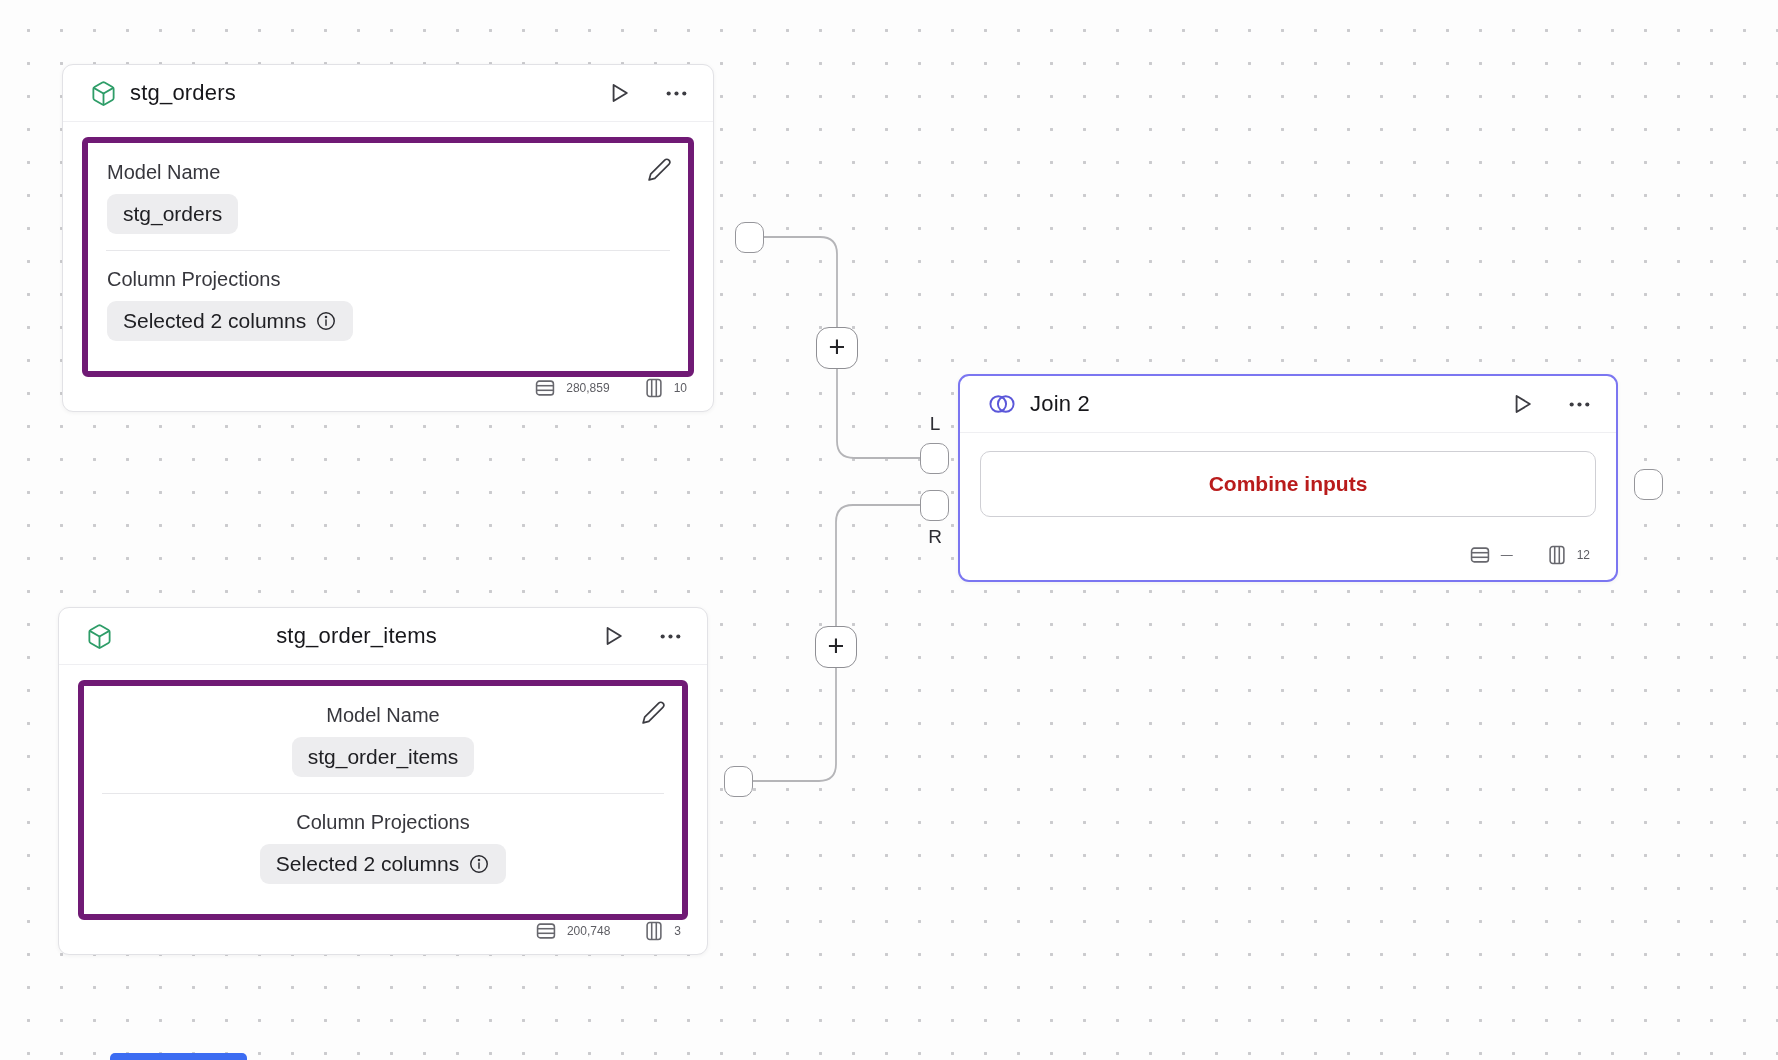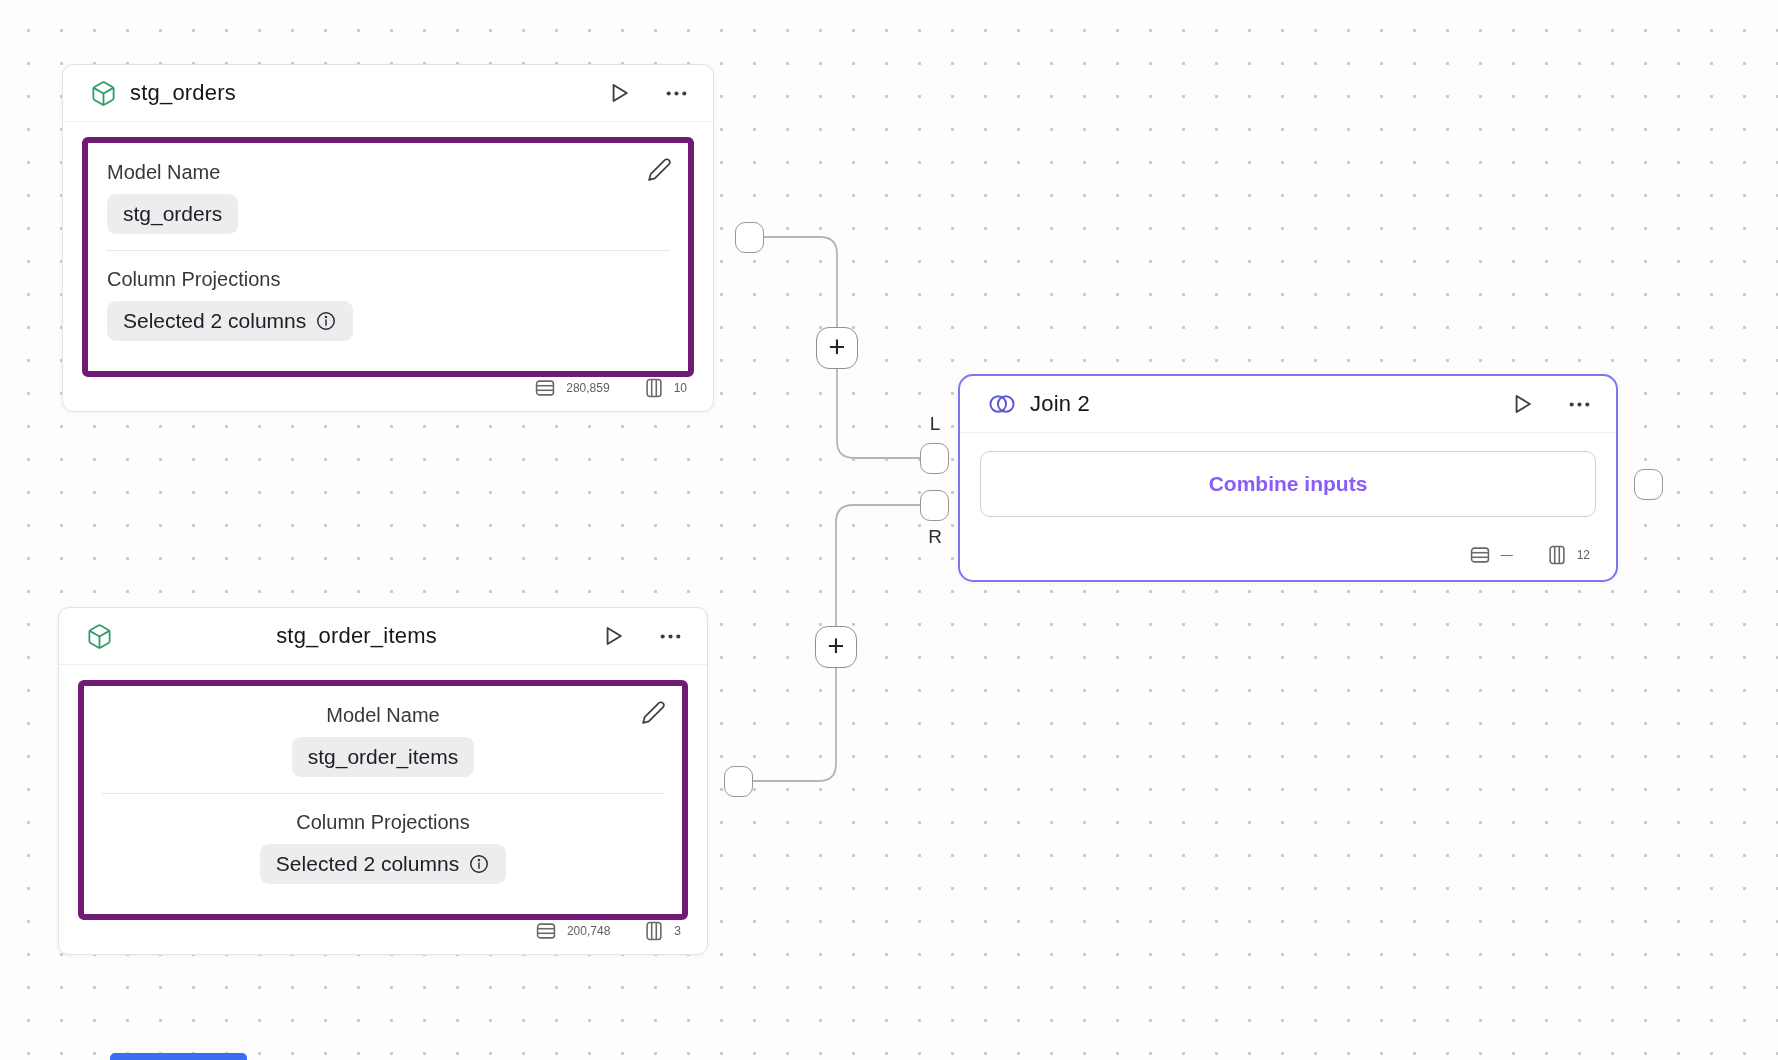--- a/index.html
+++ b/index.html
@@ -32,21 +32,21 @@
     background:#ededef; border-radius:9px; padding:8px 16px;
     font-size:21px; font-weight:500; color:#202024; line-height:24px; cursor:pointer; }
   .card-divider { height:1px; background:#e7e7ea; margin:16px -1px 15px -1px; }
 
   .node-footer { margin-top:auto; display:flex; align-items:center; justify-content:flex-end;
     gap:9px; padding:0 26px 17px 26px; color:#5d5d63; font-size:12px; font-weight:500; }
   .fspacer { width:15px; }
 
   .combine-btn { display:block; margin:18px 20px 0 20px; height:66px; width:calc(100% - 40px);
     background:#fff; border:1.5px solid #cfcfd4; border-radius:10px;
-    font-family:inherit; font-size:21px; font-weight:600; color:#8b5cf6; cursor:pointer; }
+    font-family:inherit; font-size:21px; font-weight:600; color:#b91c1c; cursor:pointer; }
 
   .port { position:absolute; width:29px; height:31px; background:#fff;
     border:1.7px solid #96969b; border-radius:10px; cursor:crosshair; }
   .port-label { position:absolute; width:30px; text-align:center; font-size:19px;
     font-weight:500; color:#2e2e34; }
 
   .add-btn { position:absolute; width:42px; height:42px; background:#fff;
     border:1.7px solid #8f8f94; border-radius:13px; display:flex; align-items:center;
     justify-content:center; font-size:29px; font-weight:300; color:#252529;
     line-height:1; cursor:pointer; padding-bottom:2px; }
@@ -199,21 +199,21 @@
         <svg width="22" height="22" viewBox="0 0 24 24" fill="none" stroke="#67676d" stroke-width="1.7">
           <rect x="4.5" y="2.8" width="15" height="18.4" rx="3"></rect>
           <line x1="9.5" y1="2.8" x2="9.5" y2="21.2"></line>
             <line x1="14.5" y1="2.8" x2="14.5" y2="21.2"></line>
           </svg>
         </span>
       <span>3</span>
     </div>
   </div>
 
-  <div class="node selected" style="left:958px;top:374px;width:660px;height:208px;border-radius:15px;">
+  <div class="node selected" style="left:958px;top:374px;width:660px;height:208px;">
     <div class="node-header">
       <span class="icon">
         <svg width="30" height="26" viewBox="0 0 28 24" fill="none" stroke="#5b57d9" stroke-width="1.8">
           <circle cx="10.5" cy="12" r="7.3"></circle>
             <circle cx="17.5" cy="12" r="7.3"></circle>
           </svg>
         </span>
       <span class="node-title">Join 2</span>
       <span class="icon btn">
         <svg width="26" height="26" viewBox="0 0 24 24" fill="none" stroke="#3c3c42" stroke-width="1.7" stroke-linejoin="round">

